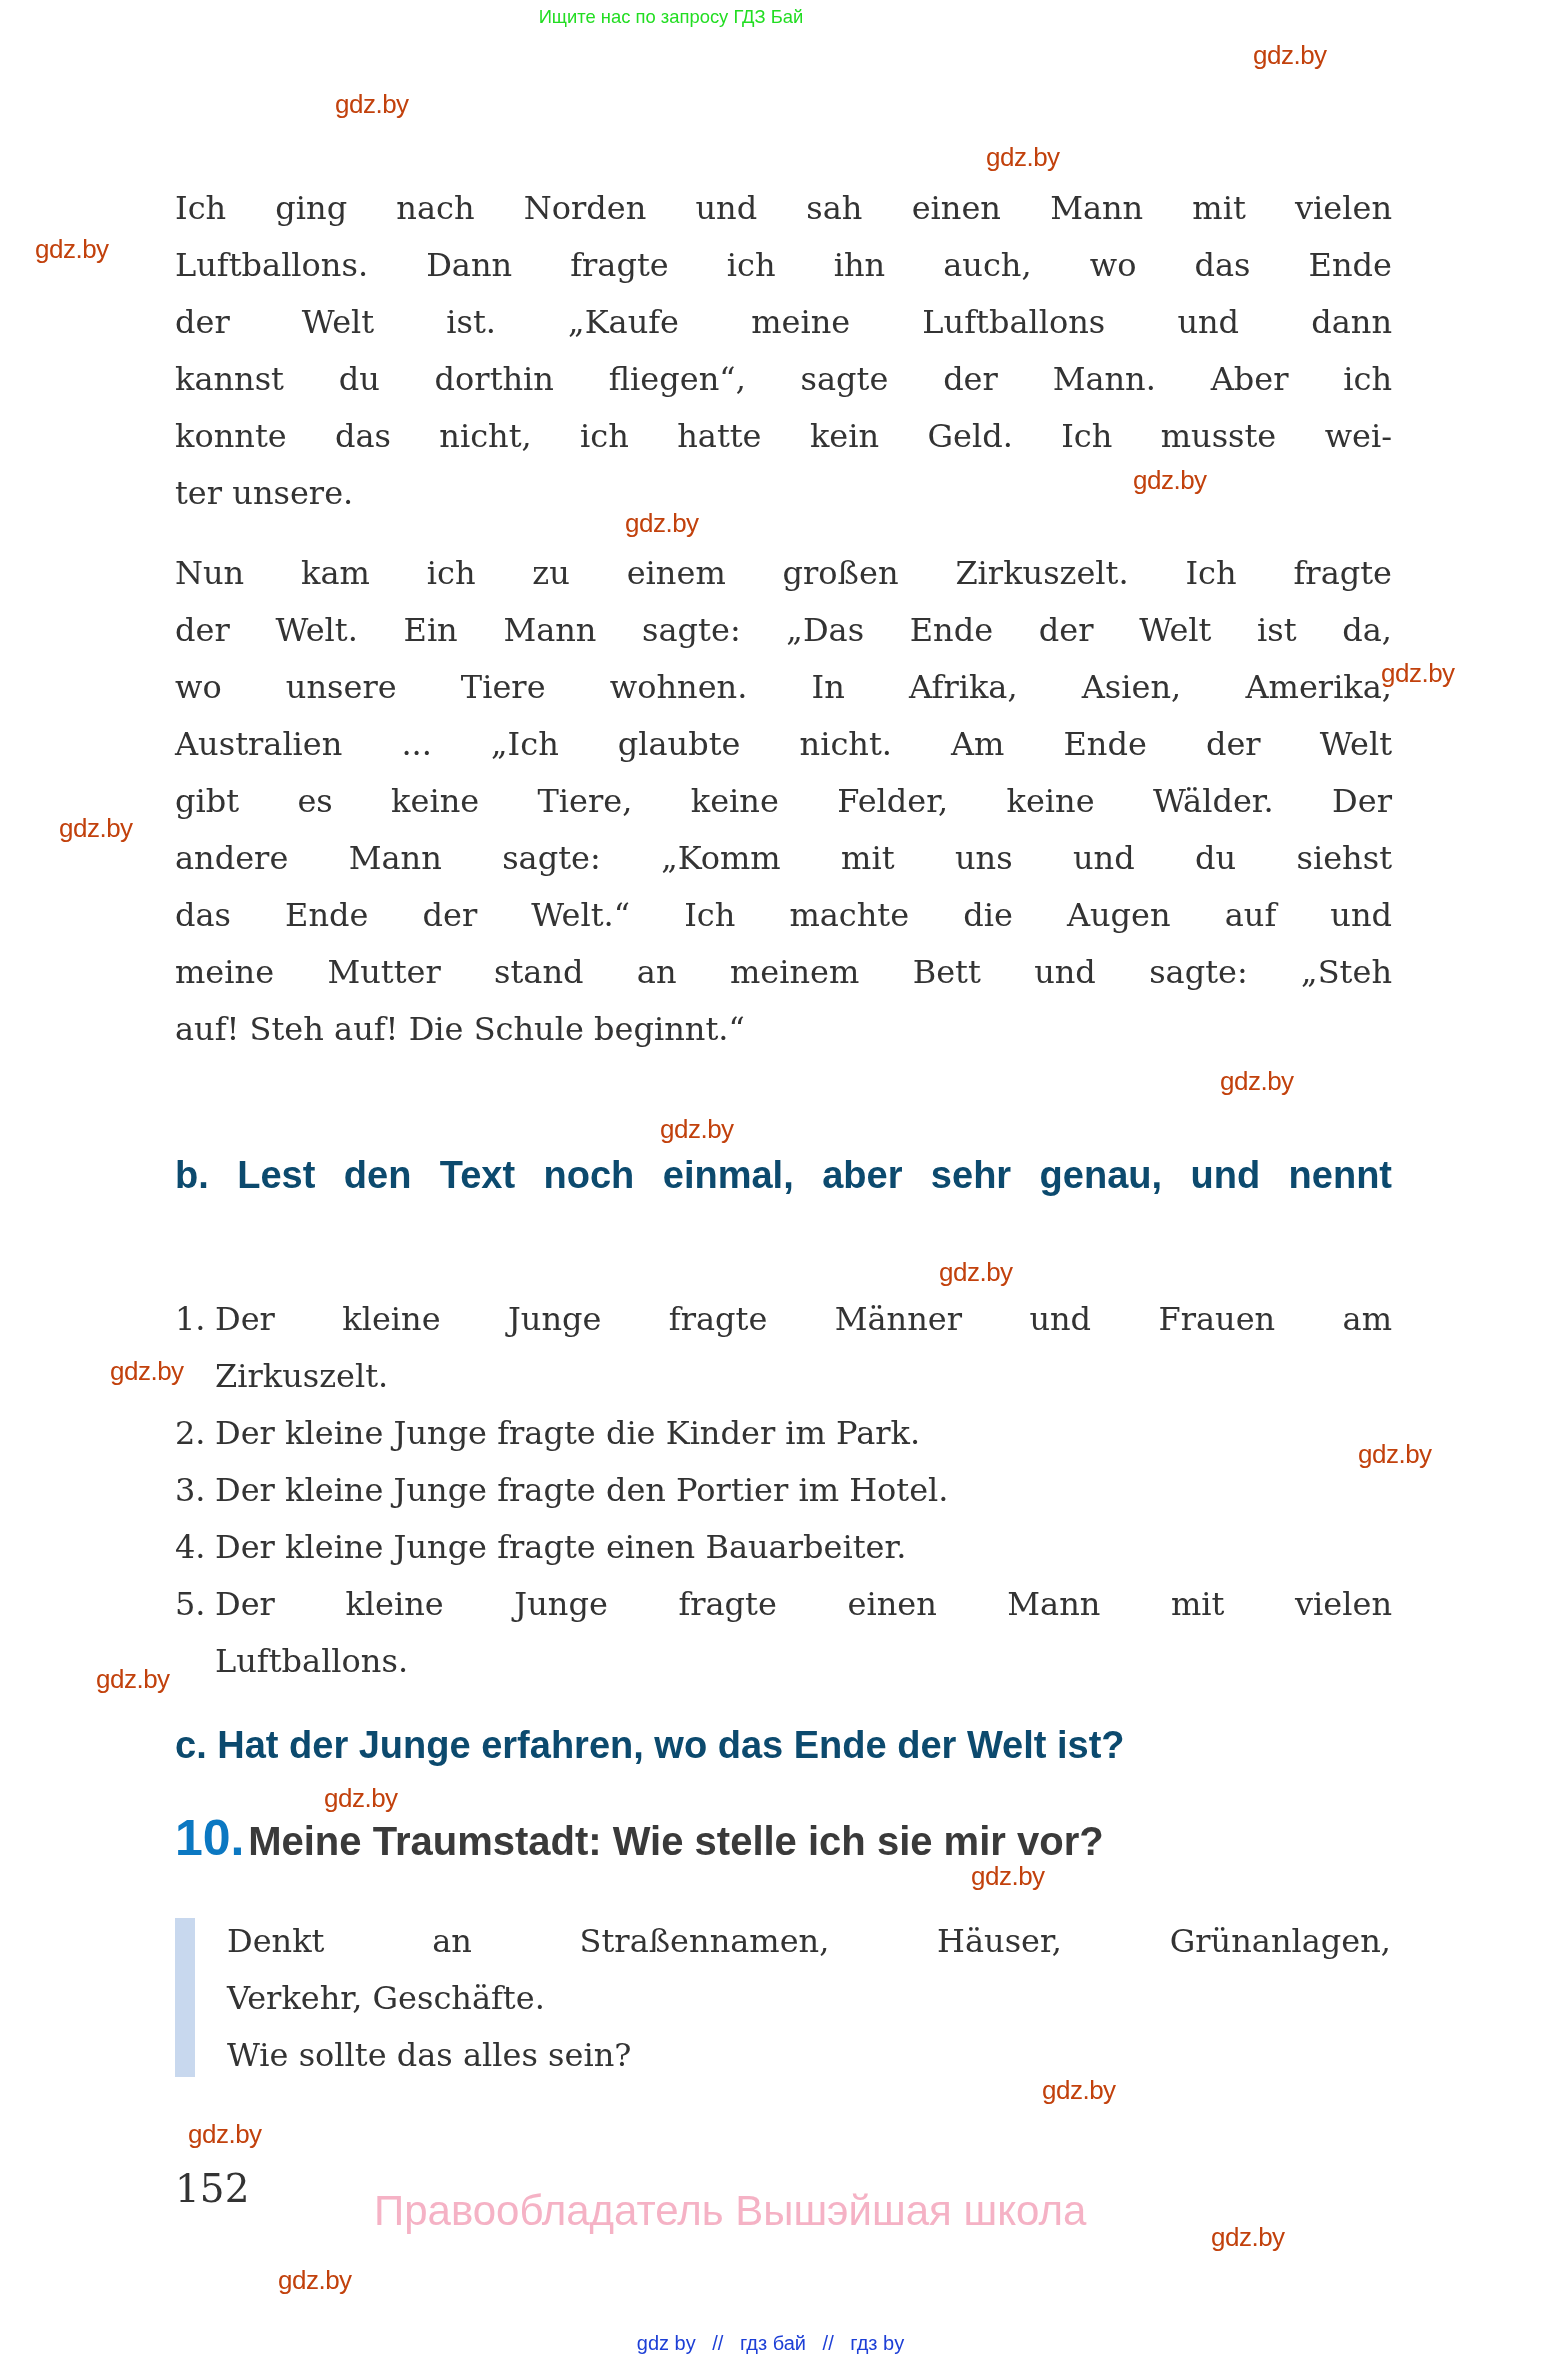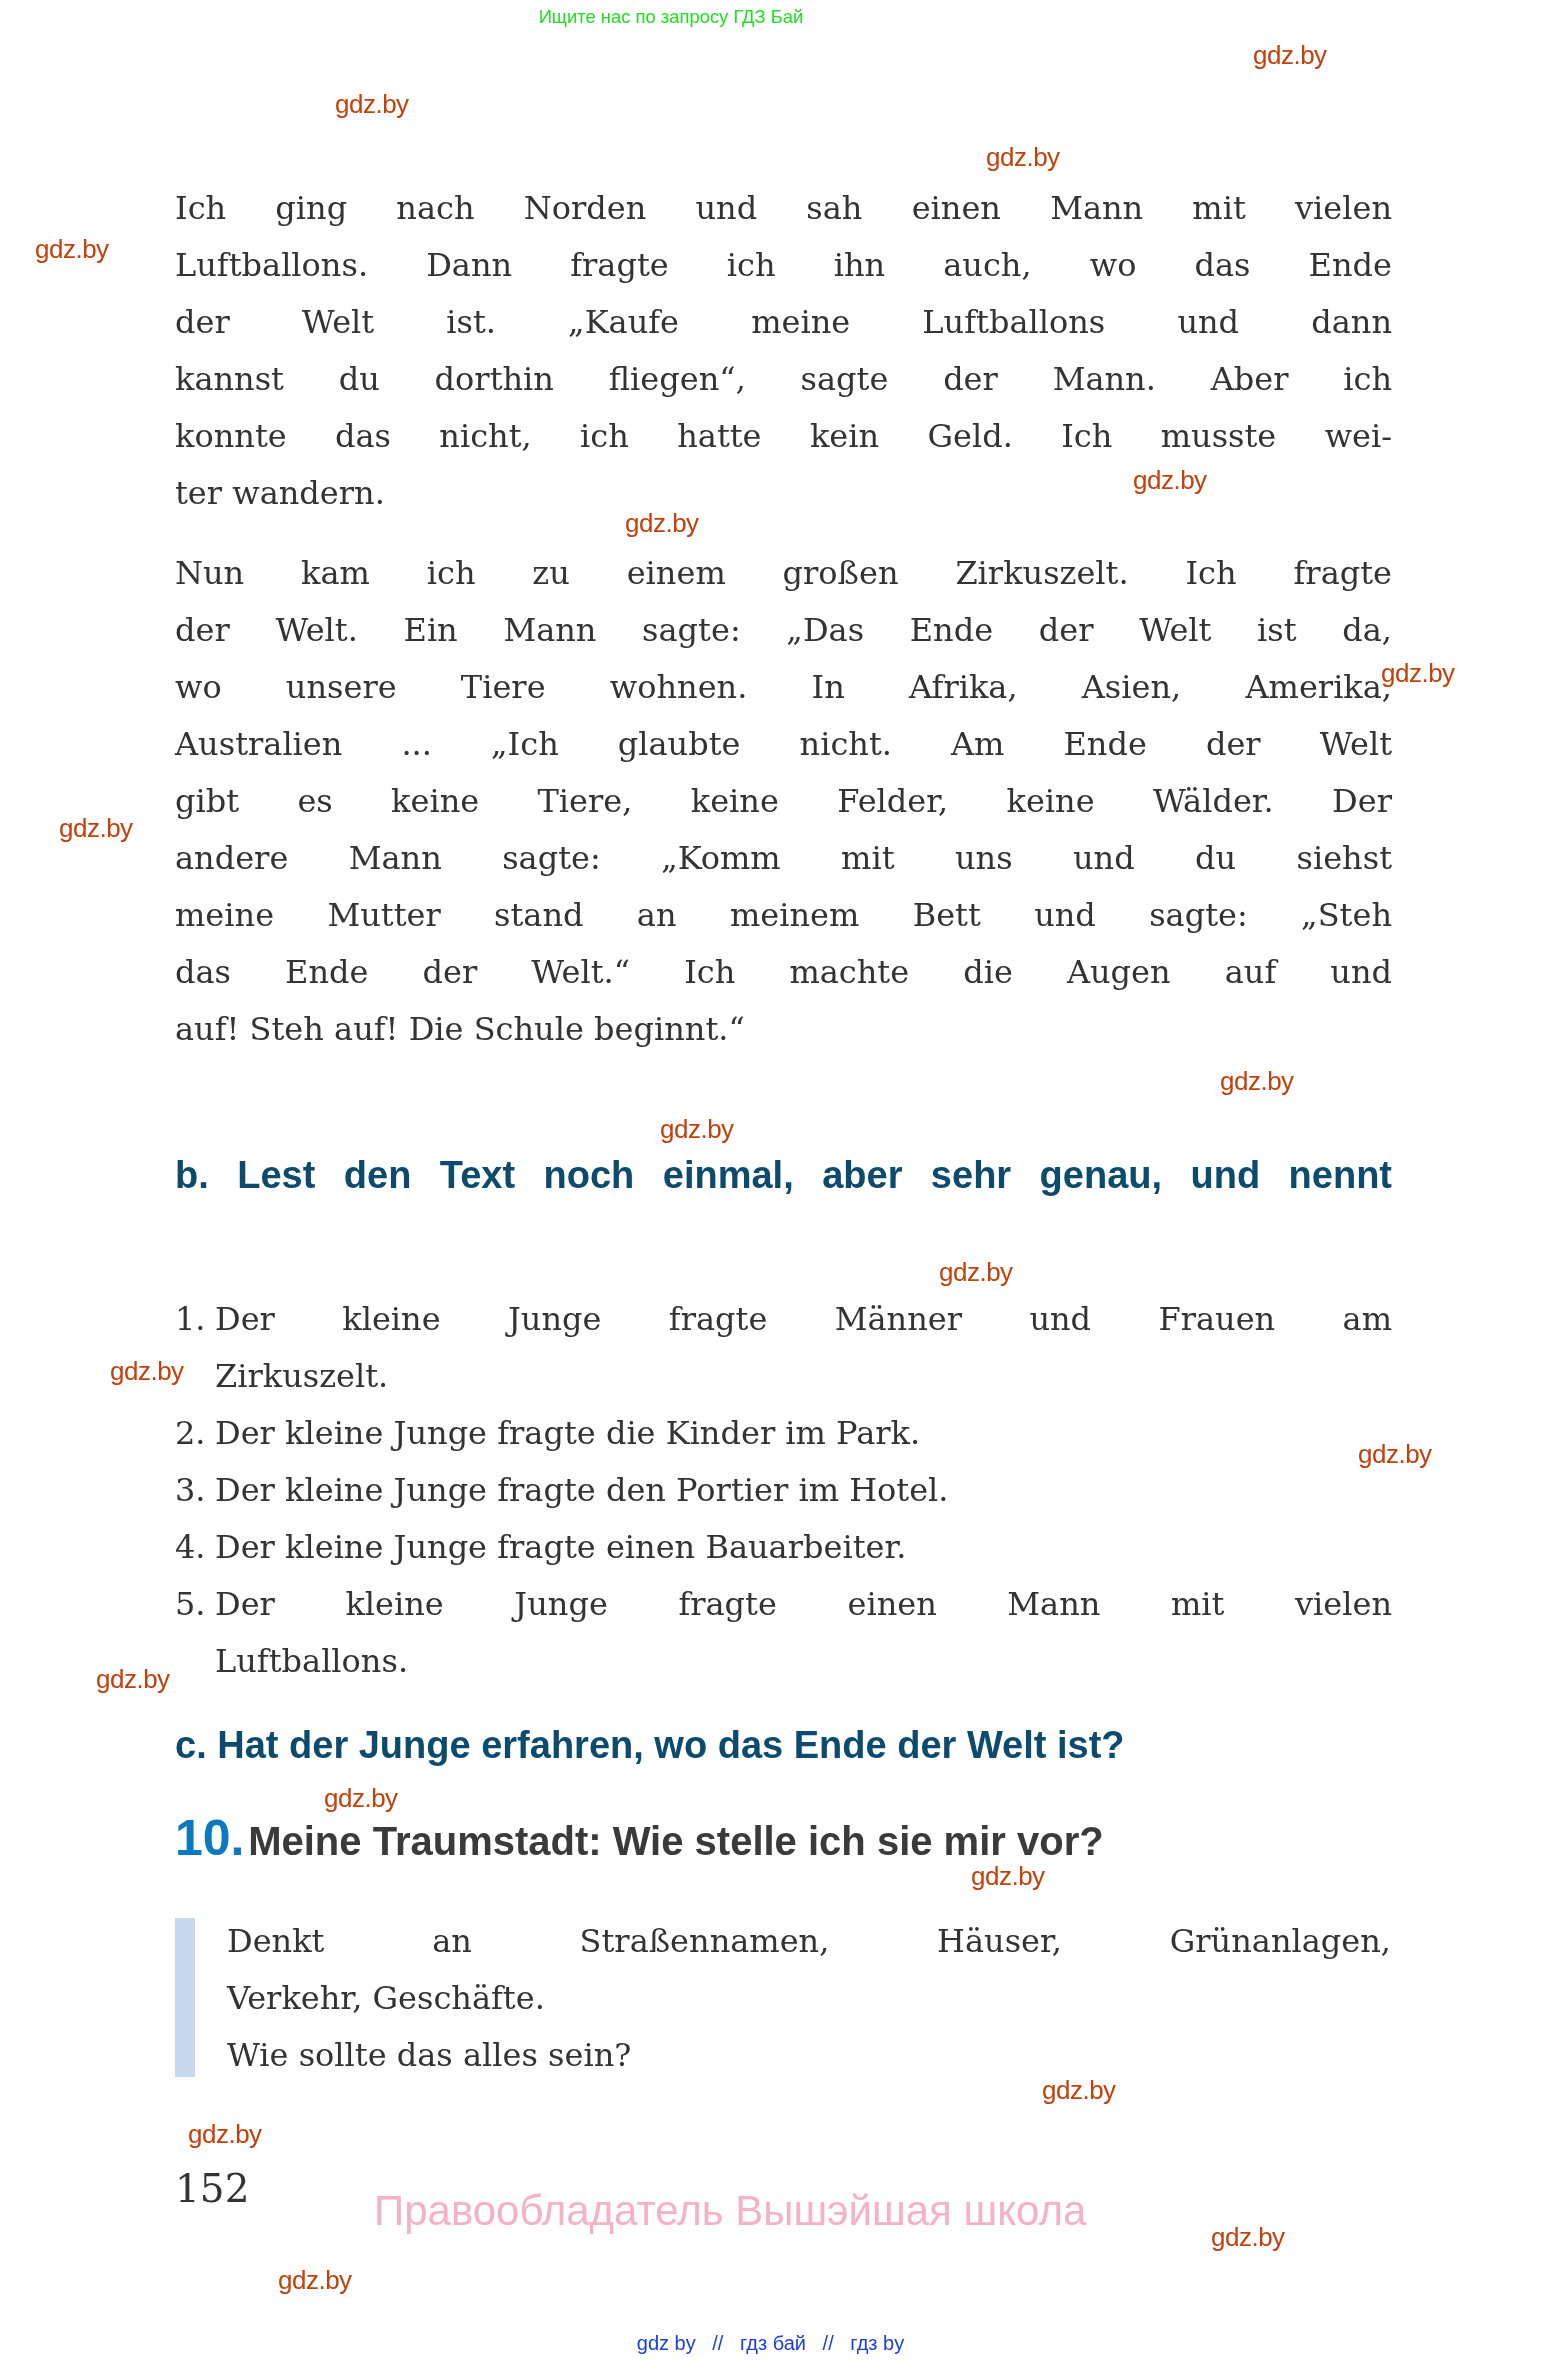--- a/index.html
+++ b/index.html
@@ -84,32 +84,32 @@
   <div class="abs wm" style="left:1211px;top:2222px">gdz.by</div>
   <div class="abs wm" style="left:278px;top:2265px">gdz.by</div>
 </div>
 
 <div class="abs serif para" style="top:180px">
   <span class="line">Ich ging nach Norden und sah einen Mann mit vielen</span>
   <span class="line">Luftballons. Dann fragte ich ihn auch, wo das Ende</span>
   <span class="line">der Welt ist. „Kaufe meine Luftballons und dann</span>
   <span class="line">kannst du dorthin fliegen“, sagte der Mann. Aber ich</span>
   <span class="line">konnte das nicht, ich hatte kein Geld. Ich musste wei-</span>
-  <span class="line last">ter wandern.</span>
+  <span class="line last">ter unsere.</span>
 </div>
 
 <div class="abs serif para" style="top:545px">
   <span class="line">Nun kam ich zu einem großen Zirkuszelt. Ich fragte</span>
   <span class="line">der Welt. Ein Mann sagte: „Das Ende der Welt ist da,</span>
   <span class="line">wo unsere Tiere wohnen. In Afrika, Asien, Amerika,</span>
   <span class="line">Australien ... „Ich glaubte nicht. Am Ende der Welt</span>
   <span class="line">gibt es keine Tiere, keine Felder, keine Wälder. Der</span>
   <span class="line">andere Mann sagte: „Komm mit uns und du siehst</span>
+  <span class="line">das Ende der Welt.“ Ich machte die Augen auf und</span>
   <span class="line">meine Mutter stand an meinem Bett und sagte: „Steh</span>
-  <span class="line">das Ende der Welt.“ Ich machte die Augen auf und</span>
   <span class="line last">auf! Steh auf! Die Schule beginnt.“</span>
 </div>
 
 <div class="abs task" style="top:1149px">
   <span class="line">b. Lest den Text noch einmal, aber sehr genau, und nennt</span>
 </div>
 
 <div class="abs serif list" style="top:1291px">
   <div class="list-item">
     <span class="num">1.</span>

